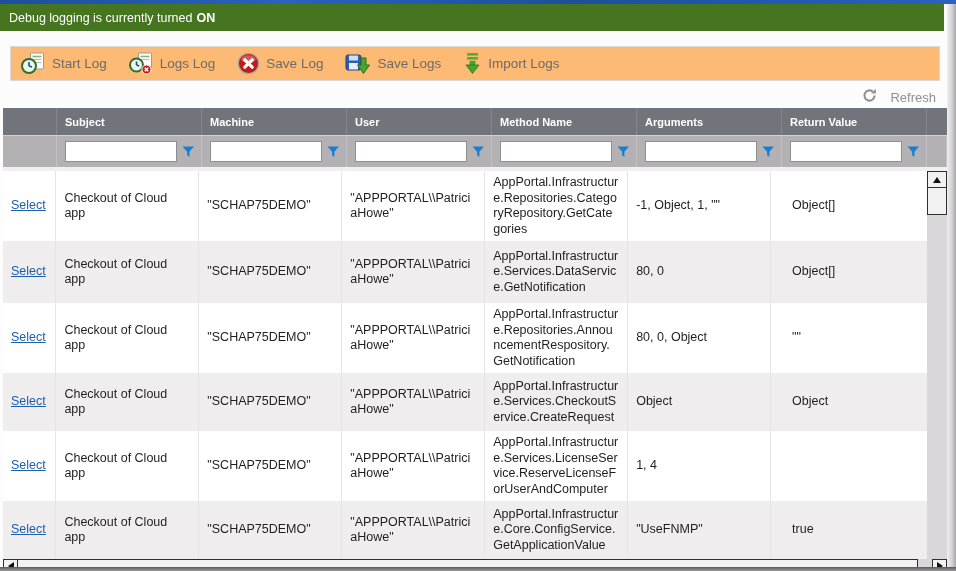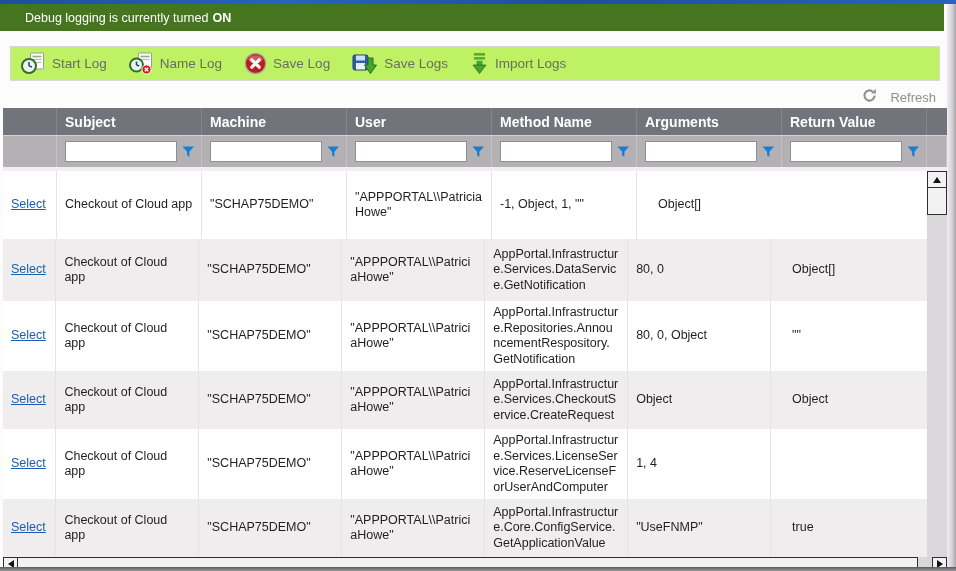--- a/index.html
+++ b/index.html
@@ -5,36 +5,36 @@
   * { margin:0; padding:0; box-sizing:border-box; }
   html,body { background:#fff; }
   body { font-family:"Liberation Sans", sans-serif; }
 
   .window { position:relative; width:956px; height:571px; background:#fdfcfd; overflow:hidden; }
 
   .top-strip { position:absolute; left:0; top:0; width:956px; height:4px;
     background:linear-gradient(to right,#1d4f9e,#2a62bd 30%,#1d4f9e 60%,#2a62bd); }
 
   .banner { position:absolute; left:0; top:4px; width:944px; height:27px; background:#45761f;
-    color:#fff; font-size:12.5px; display:flex; align-items:center; padding-left:25px; }
+    color:#fff; font-size:12.5px; display:flex; align-items:center; padding-left:9px; }
   .banner b { margin-left:4px; font-weight:bold; }
 
   .toolbar { position:absolute; left:10px; top:46px; width:930px; height:35px;
-    background:#bef264; border:1px solid #d9d7d9; display:flex; align-items:center; padding-left:10px; }
+    background:#fdba74; border:1px solid #d9d7d9; display:flex; align-items:center; padding-left:10px; }
   .tb-btn { display:flex; align-items:center; gap:6px; margin-right:22px; cursor:pointer;
     color:#6b6b6b; font-size:13.5px; background:none; border:none; font-family:inherit; }
   .tb-btn svg { display:block; }
 
   .refresh { position:absolute; top:88px; right:20px; display:flex; align-items:center; gap:13px;
     color:#8f8f8f; font-size:13px; cursor:pointer; background:none; border:none; font-family:inherit; }
 
   .grid { position:absolute; left:3px; top:108px; width:944px; }
 
   .header-row { display:flex; height:27px; background:#71747a; }
-  .header-cell { color:#fff; font-size:14px; font-weight:bold; display:flex; align-items:center;
+  .header-cell { color:#fff; font-size:11px; font-weight:bold; display:flex; align-items:center;
     padding-left:8px; border-right:1px solid #84878c; }
   .header-filler { flex:1; border-right:none; }
 
   .filter-row { display:flex; height:32px; background:#b3b1b3; border-top:1px solid #d4d2d4; }
   .filter-cell { display:flex; align-items:center; padding:0 6px 0 8px; border-right:1px solid #c3c1c3; }
   .filter-cell input { flex:1; min-width:0; height:21px; border:1px solid #8e8e8e; background:#fff;
     margin-right:5px; font-family:inherit; font-size:12px; padding:0 3px; }
   .funnel { flex:none; cursor:pointer; display:flex; }
 
   .c0 { width:54px; }
@@ -111,21 +111,21 @@
           <rect x="9.5" y="1" width="13" height="16" rx="1" fill="#fdfdfd" stroke="#9a9a9a"></rect>
           <line x1="11.5" y1="4.5" x2="20.5" y2="4.5" stroke="#8fb573" stroke-width="1.6"></line>
           <line x1="11.5" y1="7.5" x2="20.5" y2="7.5" stroke="#bcbcbc" stroke-width="1.2"></line>
           <circle cx="7.5" cy="13" r="6.5" fill="#eef6ec" stroke="#2f6e2f" stroke-width="2"></circle>
           <line x1="7.5" y1="13" x2="7.5" y2="9.5" stroke="#1b4d8f" stroke-width="1.6"></line>
           <line x1="7.5" y1="13" x2="10.2" y2="14" stroke="#1b4d8f" stroke-width="1.6"></line>
           <circle cx="17.5" cy="17.5" r="4.6" fill="#ce1f17" stroke="#fff" stroke-width="1"></circle>
           <path d="M15.8,15.8 L19.2,19.2 M19.2,15.8 L15.8,19.2" stroke="#fff" stroke-width="1.5"></path>
         </svg>
       </span>
-      <span>Name Log</span>
+      <span>Logs Log</span>
     </button>
 
     <button class="tb-btn">
       <span>
         <svg width="23" height="23" viewBox="0 0 23 23">
           <circle cx="11.5" cy="11.5" r="10.2" fill="#bf1d18" stroke="#a9a9a9" stroke-width="1.2"></circle>
           <ellipse cx="11.5" cy="7.2" rx="7" ry="4" fill="rgba(255,255,255,0.28)"></ellipse>
           <path d="M7.8,7.8 L15.2,15.2 M15.2,7.8 L7.8,15.2" stroke="#fff" stroke-width="3.2" stroke-linecap="round"></path>
         </svg>
       </span>
@@ -258,20 +258,23 @@
             </div>
           <div class="cell c1">
               <span>Checkout of Cloud app</span>
             </div>
           <div class="cell c2">
               <span>"SCHAP75DEMO"</span>
             </div>
           <div class="cell c3">
               <span class="brk">"APPPORTAL\\PatriciaHowe"</span>
             </div>
+          <div class="cell c4">
+              <span class="brk">AppPortal.Infrastructure.Repositories.CategoryRepository.GetCategories</span>
+            </div>
           <div class="cell c5">
               <span class="brk">-1, Object, 1, ""</span>
             </div>
           <div class="cell c6">
               <span class="brk">Object[]</span>
             </div>
         </div>
 
         <div class="row">
           <div class="cell c0 c-select">

